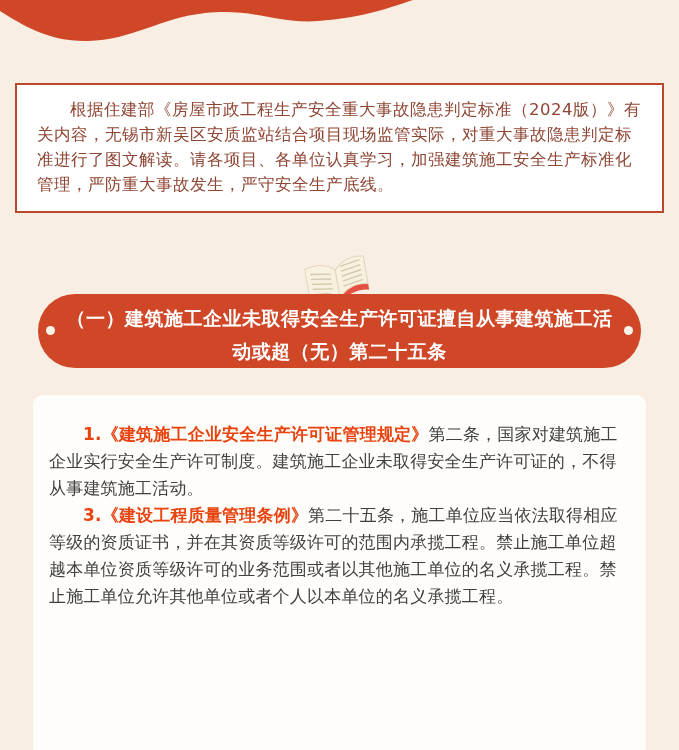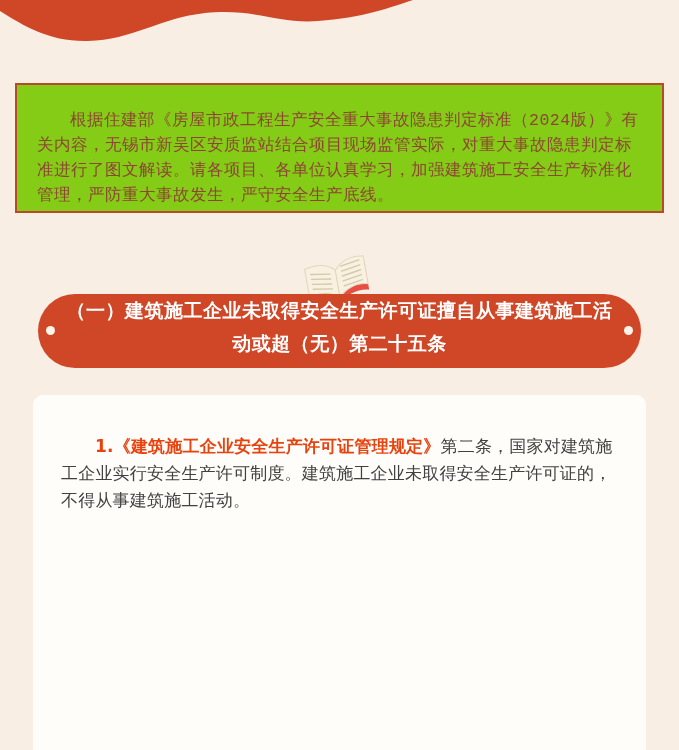--- a/index.html
+++ b/index.html
@@ -16,24 +16,23 @@
   }
   .wave{
     position:absolute;top:0;left:0;width:679px;height:50px;
     display:block;
   }
   .intro-box{
     position:absolute;
     left:15px;top:83px;
     width:649px;height:130px;
     box-sizing:border-box;
-    background:#84cc16;
+    background:#ffffff;
     border:2px solid #b8492b;
-    padding:23px 20px;
-    font-family:Liberation Mono, monospace;
+    padding:12px 20px;
   }
   .intro-text{
     font-size:16.5px;
     line-height:25px;
     color:#8e4533;
     text-indent:33px;
     letter-spacing:0.5px;
   }
   .book-icon{
     position:absolute;
@@ -41,21 +40,21 @@
     width:76px;height:60px;
   }
   .banner{
     position:absolute;
     left:38px;top:294px;
     width:603px;height:74px;
     box-sizing:border-box;
     background:#cf4727;
     border-radius:37px;
     display:flex;
-    align-items:flex-start;
+    align-items:flex-end;
     justify-content:center;
     text-align:center;
   }
   .banner-title{
     color:#ffffff;
     font-weight:bold;
     font-size:19px;
     line-height:33px;
     letter-spacing:0.5px;
   }
@@ -71,21 +70,21 @@
   .content-box{
     position:absolute;
     left:33px;top:395px;
     width:613px;height:360px;
     box-sizing:border-box;
     background:#fffdf9;
     border-radius:10px 10px 0 0;
     padding:26px 13px 0 16px;
   }
   .content-box p{
-    margin:12px;
+    margin:0;
     font-size:17px;
     line-height:27px;
     color:#414141;
     text-indent:34px;
     letter-spacing:0.2px;
   }
   .law-ref{
     color:#e8430f;
     font-weight:bold;
   }
@@ -128,15 +127,18 @@
     <div class="banner-title">
       <span>（一）建筑施工企业未取得安全生产许可证擅自从事建筑施工活</span><br>
       <span>动或超（无）第二十五条</span>
     </div>
   </div>
 
   <div class="content-box">
     <p>
       <span class="law-ref">1.《建筑施工企业安全生产许可证管理规定》</span><span>第二条，国家对建筑施工企业实行安全生产许可制度。建筑施工企业未取得安全生产许可证的，不得从事建筑施工活动。</span>
     </p>
+    <p>
+      <span class="law-ref">3.《建设工程质量管理条例》</span><span>第二十五条，施工单位应当依法取得相应等级的资质证书，并在其资质等级许可的范围内承揽工程。禁止施工单位超越本单位资质等级许可的业务范围或者以其他施工单位的名义承揽工程。禁止施工单位允许其他单位或者个人以本单位的名义承揽工程。</span>
+    </p>
   </div>
 
 </div>
 
 </body></html>

